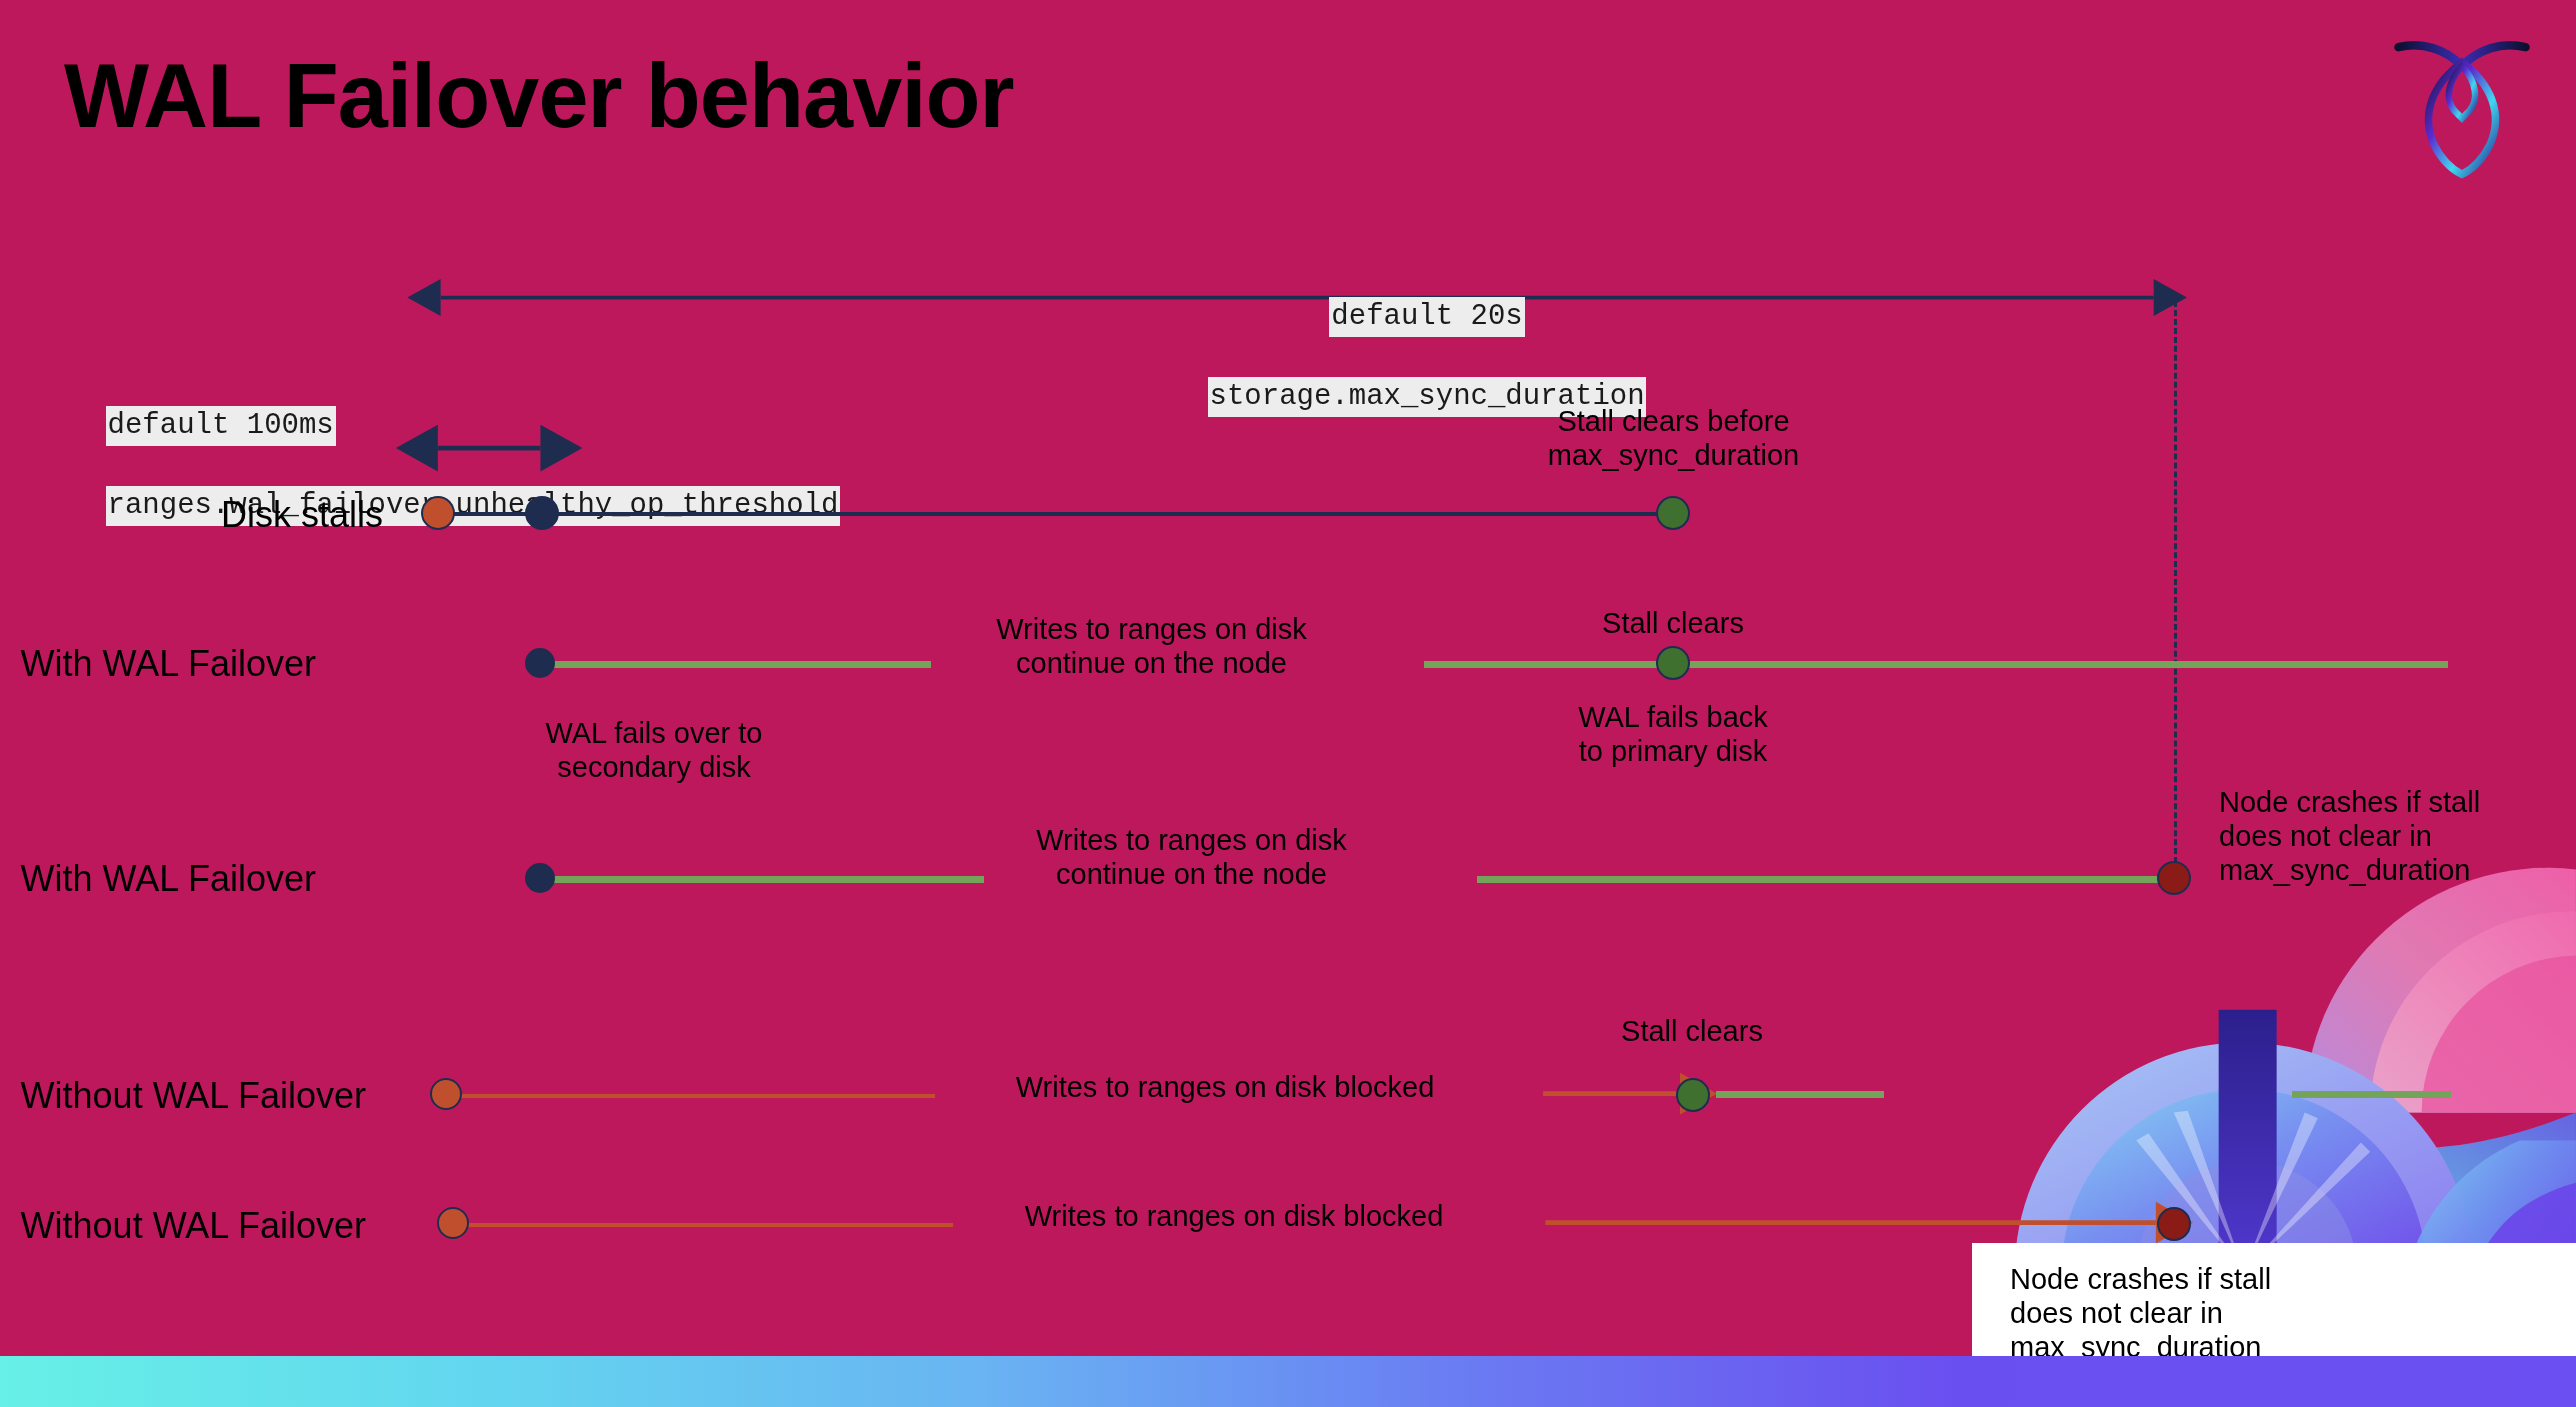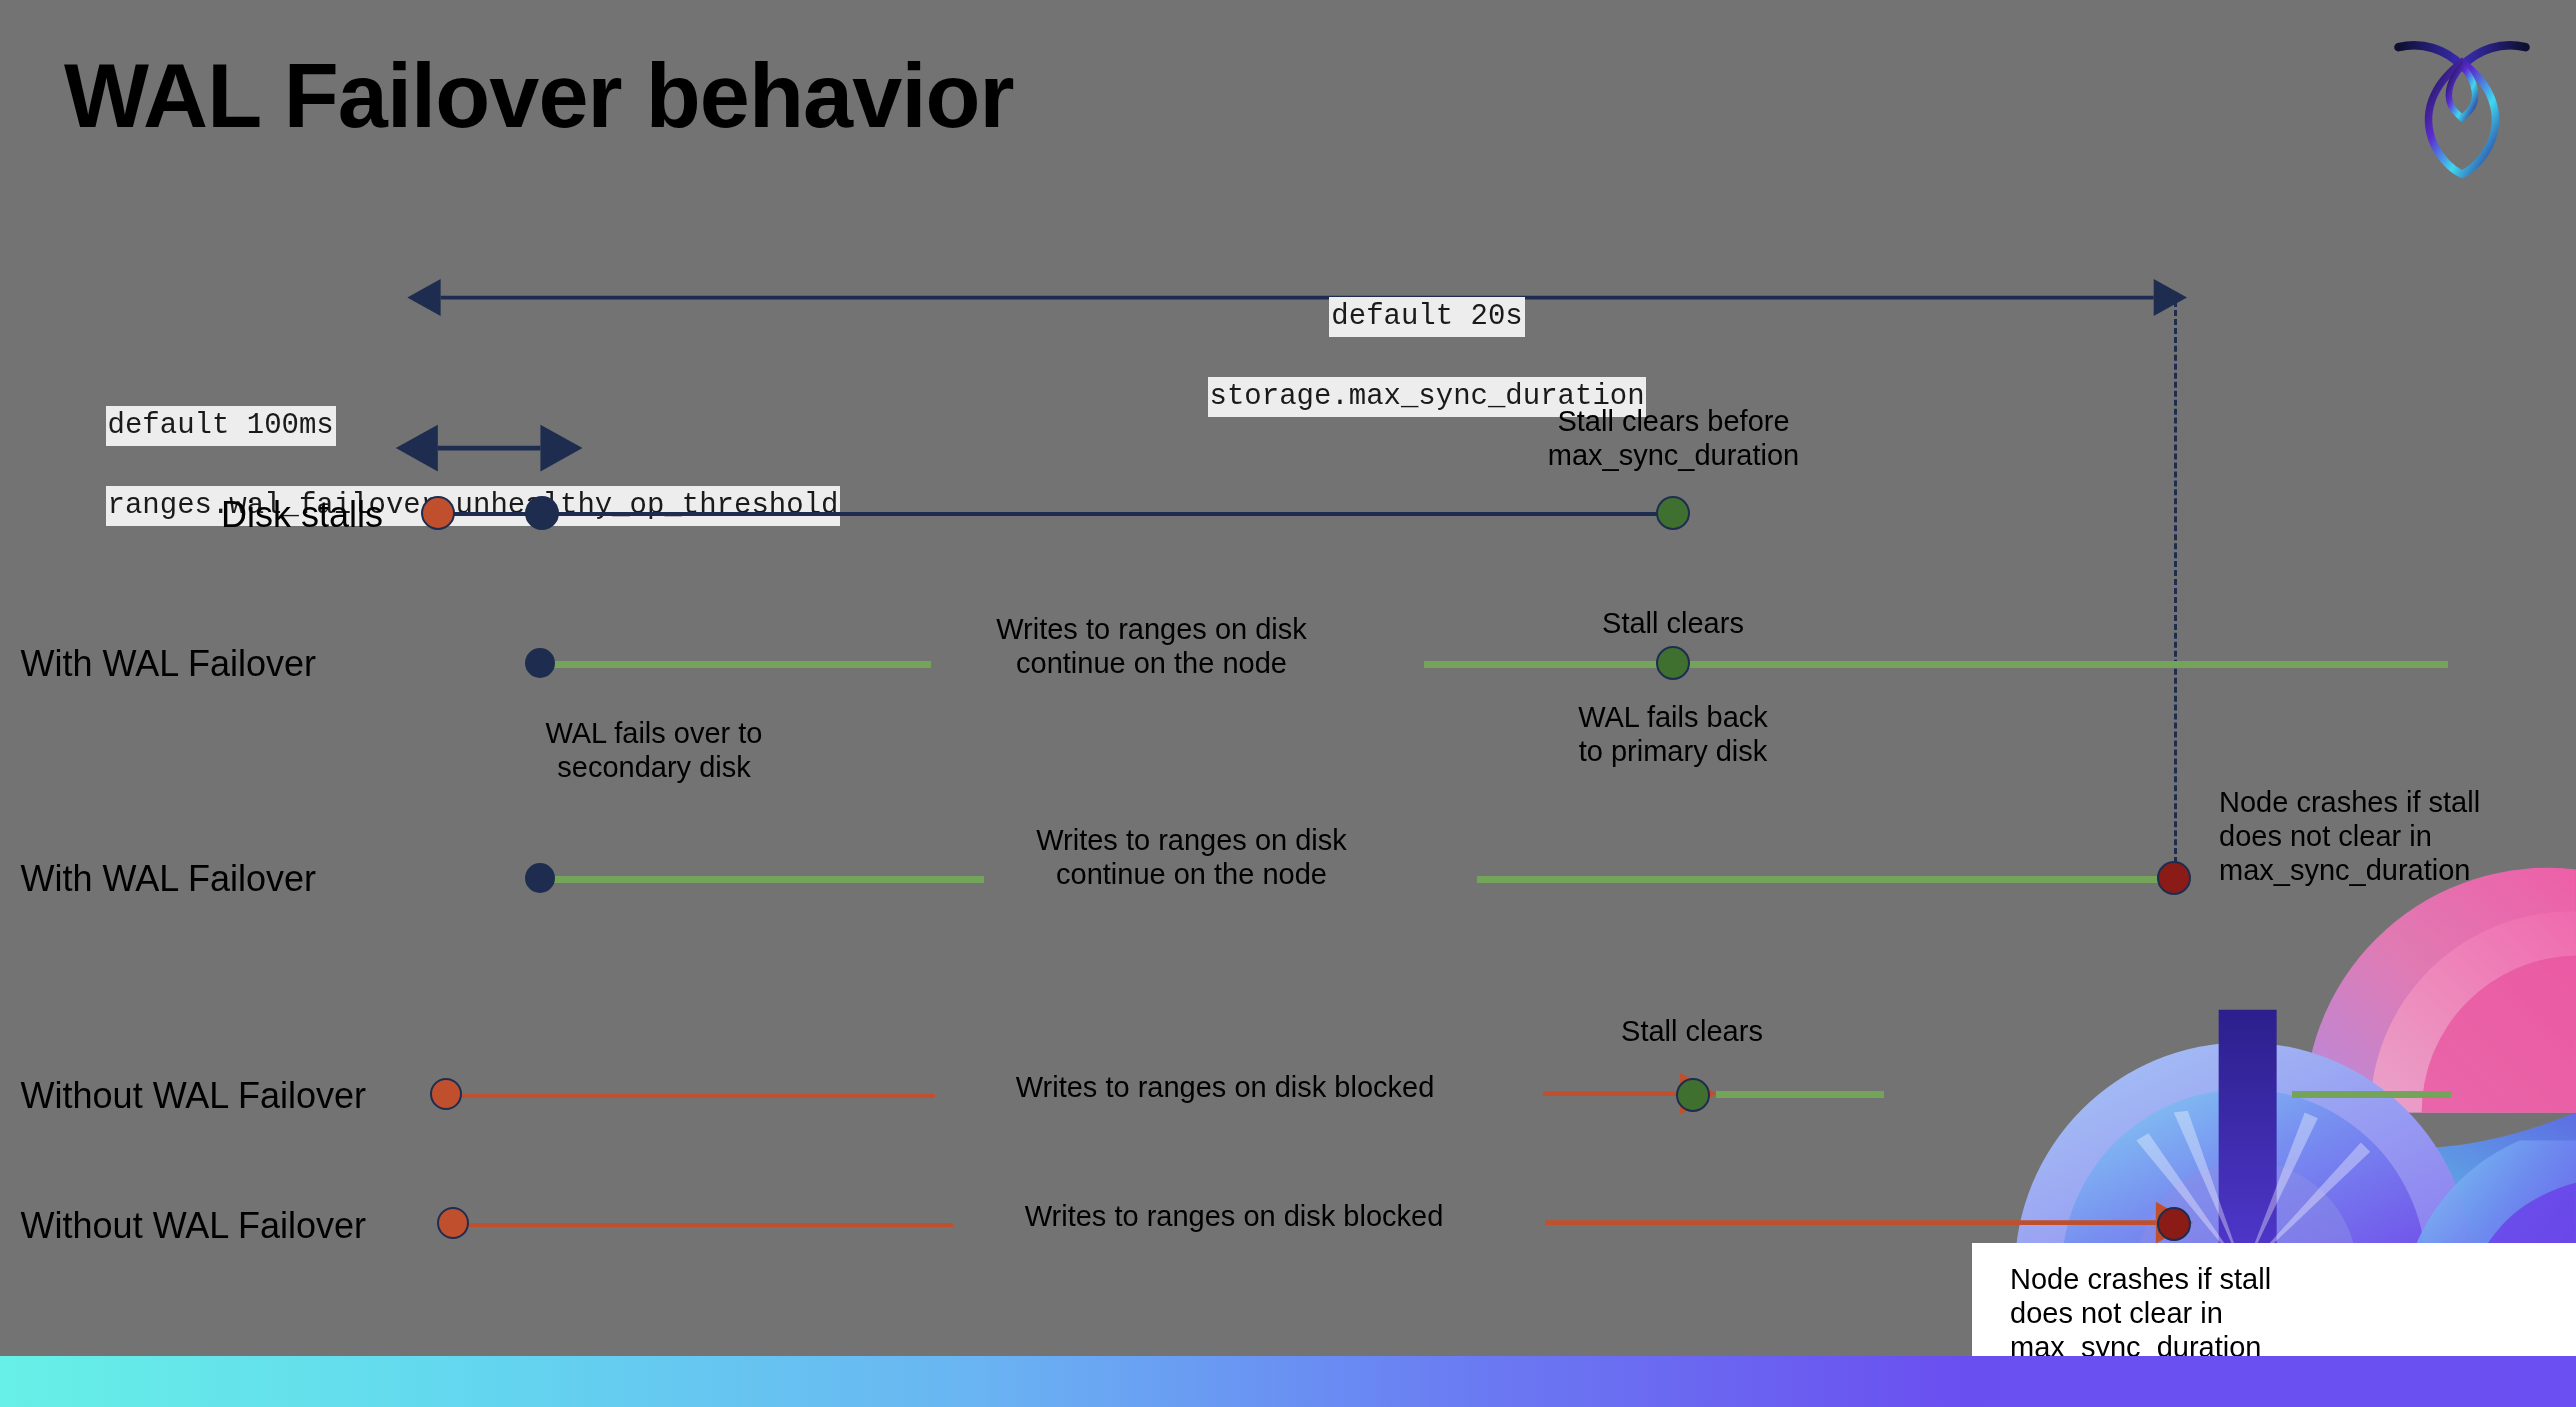--- a/index.html
+++ b/index.html
@@ -7,21 +7,21 @@
     padding: 0;
     background: #ffffff;
   }
   body {
     font-family: "Liberation Sans", sans-serif;
   }
   #slide {
     position: relative;
     width: 2576px;
     height: 1408px;
-    background: #737373;
+    background: #be185d;
     overflow: hidden;
   }
 
   
   #title {
     position: absolute;
     left: 64px;
     top: 45px;
     font-size: 90px;
     font-weight: bold;

